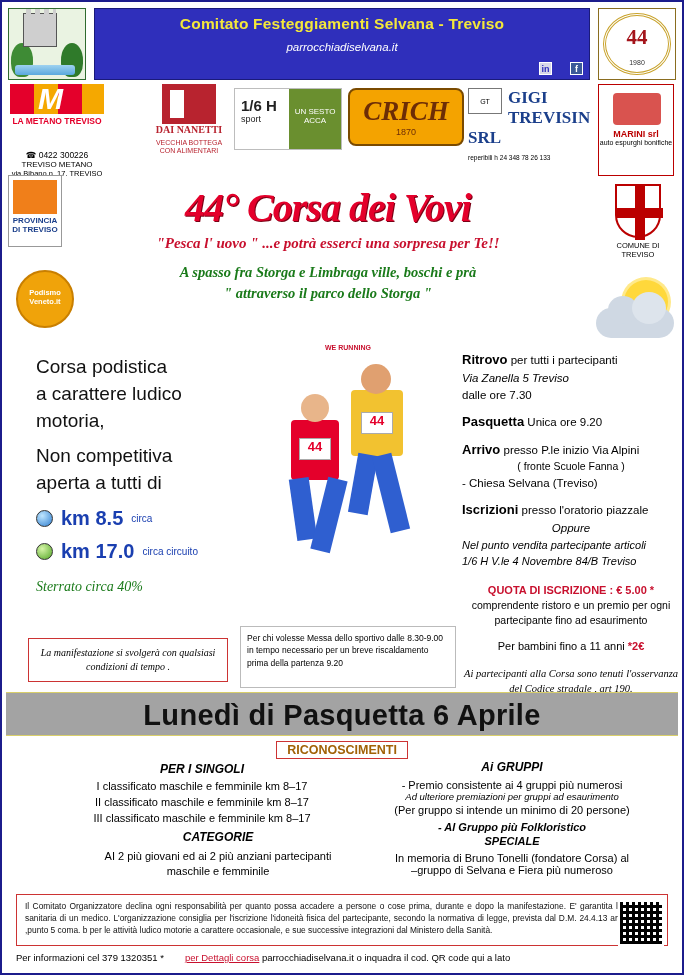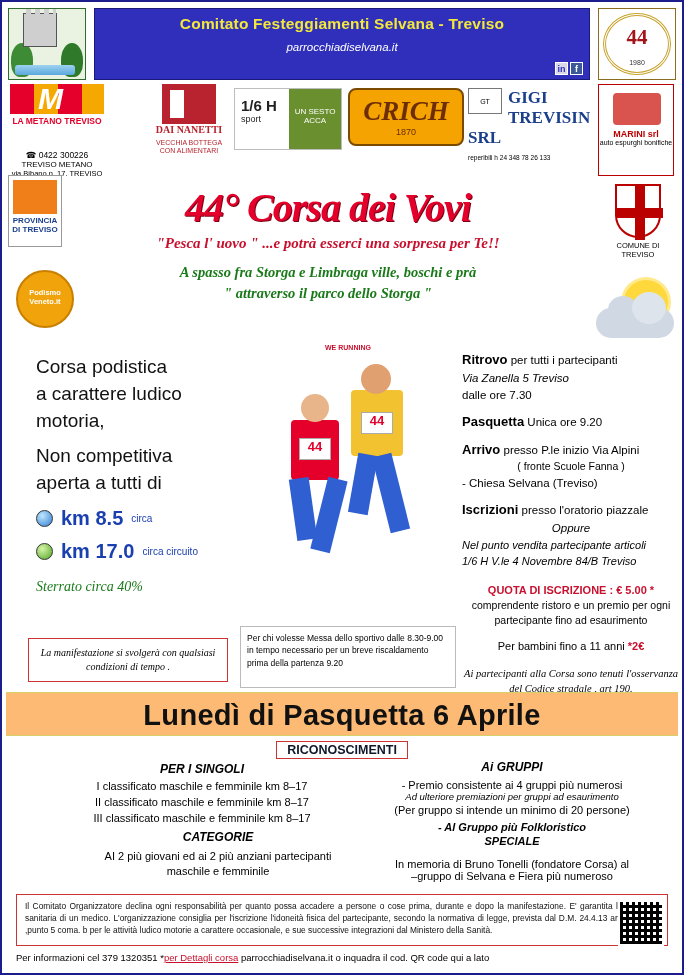--- a/index.html
+++ b/index.html
@@ -51,21 +51,21 @@
     border:1px solid #1a1a7a;
   }
   .header-band .title {
     color:#f4e83a; font-weight:bold; font-size:15.5px; text-align:center;
     margin-top:6px; letter-spacing:.2px;
   }
   .header-band .site {
     color:#ffffff; font-size:11.5px; font-style:italic; text-align:center; margin-top:8px;
   }
   .social {
-    position:absolute; right:6px; bottom:4px; display:flex; gap:2px;
+    position:absolute; right:6px; bottom:4px; display:flex; gap:18px;
   }
   .social .sq { width:13px; height:13px; background:#d8d8e8; border:1px solid #fff; font-size:9px;
                 color:#2f2fbb; text-align:center; line-height:12px; font-weight:bold;}
   .social .fb { background:#3b5998; color:#fff; }
 
   .crest-right {
     position:absolute; right:2px; top:2px; width:78px; height:72px;
     background:#fff; border:1px solid #8a6d1f;
   }
   .crest-right .wreath {
@@ -231,33 +231,33 @@
   .quota { margin-top:12px; color:#c8102e; font-weight:bold; font-size:11px; text-align:center;}
   .quota-sub{ color:#000; font-weight:normal; font-size:10.5px; text-align:center; line-height:1.4;}
   .bambini { margin-top:10px; text-align:center; font-size:11px;}
   .bambini .euro{ color:#c8102e; font-weight:bold; }
   .avviso { margin-top:12px; font-family:"Liberation Serif", serif; font-style:italic; font-size:10.5px;
             text-align:center; line-height:1.45;}
 
   
   .datebar {
     position:absolute; left:4px; right:4px; top:690px; height:44px;
-    background:#fdba74; border-top:1px solid #d9cf6a; border-bottom:1px solid #d9cf6a;
+    background:#a3a3a3; border-top:1px solid #d9cf6a; border-bottom:1px solid #d9cf6a;
     text-align:center;
   }
   .datebar .d {
     font-size:29px; font-weight:bold; color:#111; line-height:44px; letter-spacing:.3px;
   }
 
   
   .ricon-hdr {
     position:absolute; left:0; right:0; top:738px; text-align:center;
   }
   .ricon-hdr span{
-    border:1px solid #c33; padding:1px 10px; font-weight:bold; font-size:12.5px; color:#0f172a; background:#fff;
+    border:1px solid #c33; padding:1px 10px; font-weight:bold; font-size:12.5px; color:#a16207; background:#fff;
   }
   .singoli { position:absolute; left:40px; top:760px; width:320px; text-align:center;}
   .singoli .h{ font-weight:bold; font-style:italic; font-size:12px; }
   .singoli .l{ font-size:11px; margin-top:4px; }
   .categorie { position:absolute; left:56px; top:828px; width:320px; text-align:center;}
   .categorie .h{ font-weight:bold; font-style:italic; font-size:12px; }
   .categorie .l{ font-size:11px; margin-top:5px; line-height:1.4;}
 
   .gruppi { position:absolute; left:350px; top:758px; width:320px; text-align:center; }
   .gruppi .h{ font-weight:bold; font-style:italic; font-size:12px;}
@@ -268,21 +268,21 @@
   
   .disclaimer {
     position:absolute; left:14px; right:14px; top:892px; height:52px;
     border:1px solid #c33; background:#fff; padding:5px 8px;
     font-size:8.4px; line-height:1.45; text-align:justify; color:#111;
   }
 
   .footer {
     position:absolute; left:14px; right:14px; top:950px; font-size:9.5px;
   }
-  .footer .red{ color:#c8102e; }
+  .footer .red{ color:#c8102e;margin-left:21px; }
   .qr {
     position:absolute; right:18px; top:898px; width:46px; height:46px;
     background:
       repeating-linear-gradient(90deg,#000 0 3px,#fff 3px 6px),
       repeating-linear-gradient(0deg,#000 0 3px,#fff 3px 6px);
     background-blend-mode: multiply;
     border:2px solid #fff;
   }
 </style>
 </head>
@@ -478,21 +478,21 @@
     <div class="l" style="margin-top:0">maschile e femminile</div>
   </div>
 
   <div class="gruppi">
     <div class="h">Ai  GRUPPI</div>
     <div class="l">- Premio consistente ai 4 gruppi più numerosi</div>
     <div class="sm">Ad ulteriore  premiazioni   per gruppi ad esaurimento</div>
     <div class="l" style="margin-top:2px">(Per gruppo si intende un minimo di 20 persone)</div>
     <div class="l b">- Al  Gruppo più Folkloristico</div>
     <div class="l b" style="margin-top:2px">SPECIALE</div>
-    <div class="l" style="margin-top:11px">In memoria di Bruno  Tonelli (fondatore Corsa) al</div>
+    <div class="l" style="margin-top:5px">In memoria di Bruno  Tonelli (fondatore Corsa) al</div>
     <div class="l" style="margin-top:0">–gruppo di Selvana e Fiera  più numeroso</div>
   </div>
 
   <div class="disclaimer">Il Comitato Organizzatore declina ogni responsabilità per quanto possa accadere a persone o cose prima, durante e dopo la manifestazione. E' garantita l'assistenza sanitaria di un medico. L'organizzazione consiglia per l'iscrizione l'idoneità fisica del partecipante, secondo la normativa di legge, prevista  dal D.M. 24.4.13 art 2 punto 1 ,punto 5 coma. b per le attività ludico motorie a carattere occasionale, e sue successive integrazioni  dal Ministero della Sanità.</div>
 
   <div class="qr"></div>
 
   <div class="footer">
     <span>Per informazioni  cel 379 1320351 *</span><span class="red" style="text-decoration:underline">per  Dettagli corsa</span><span>  parrocchiadiselvana.it  o inquadra il cod. QR code  qui a lato</span>
   </div>

